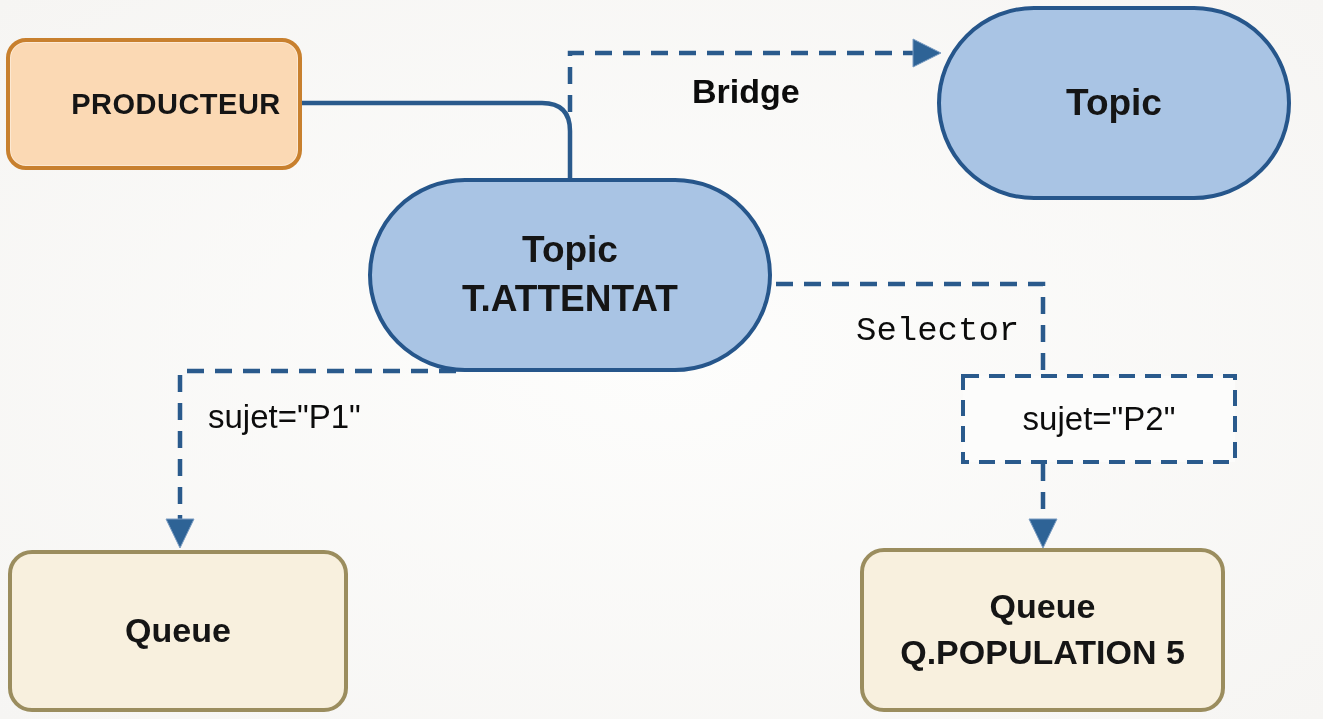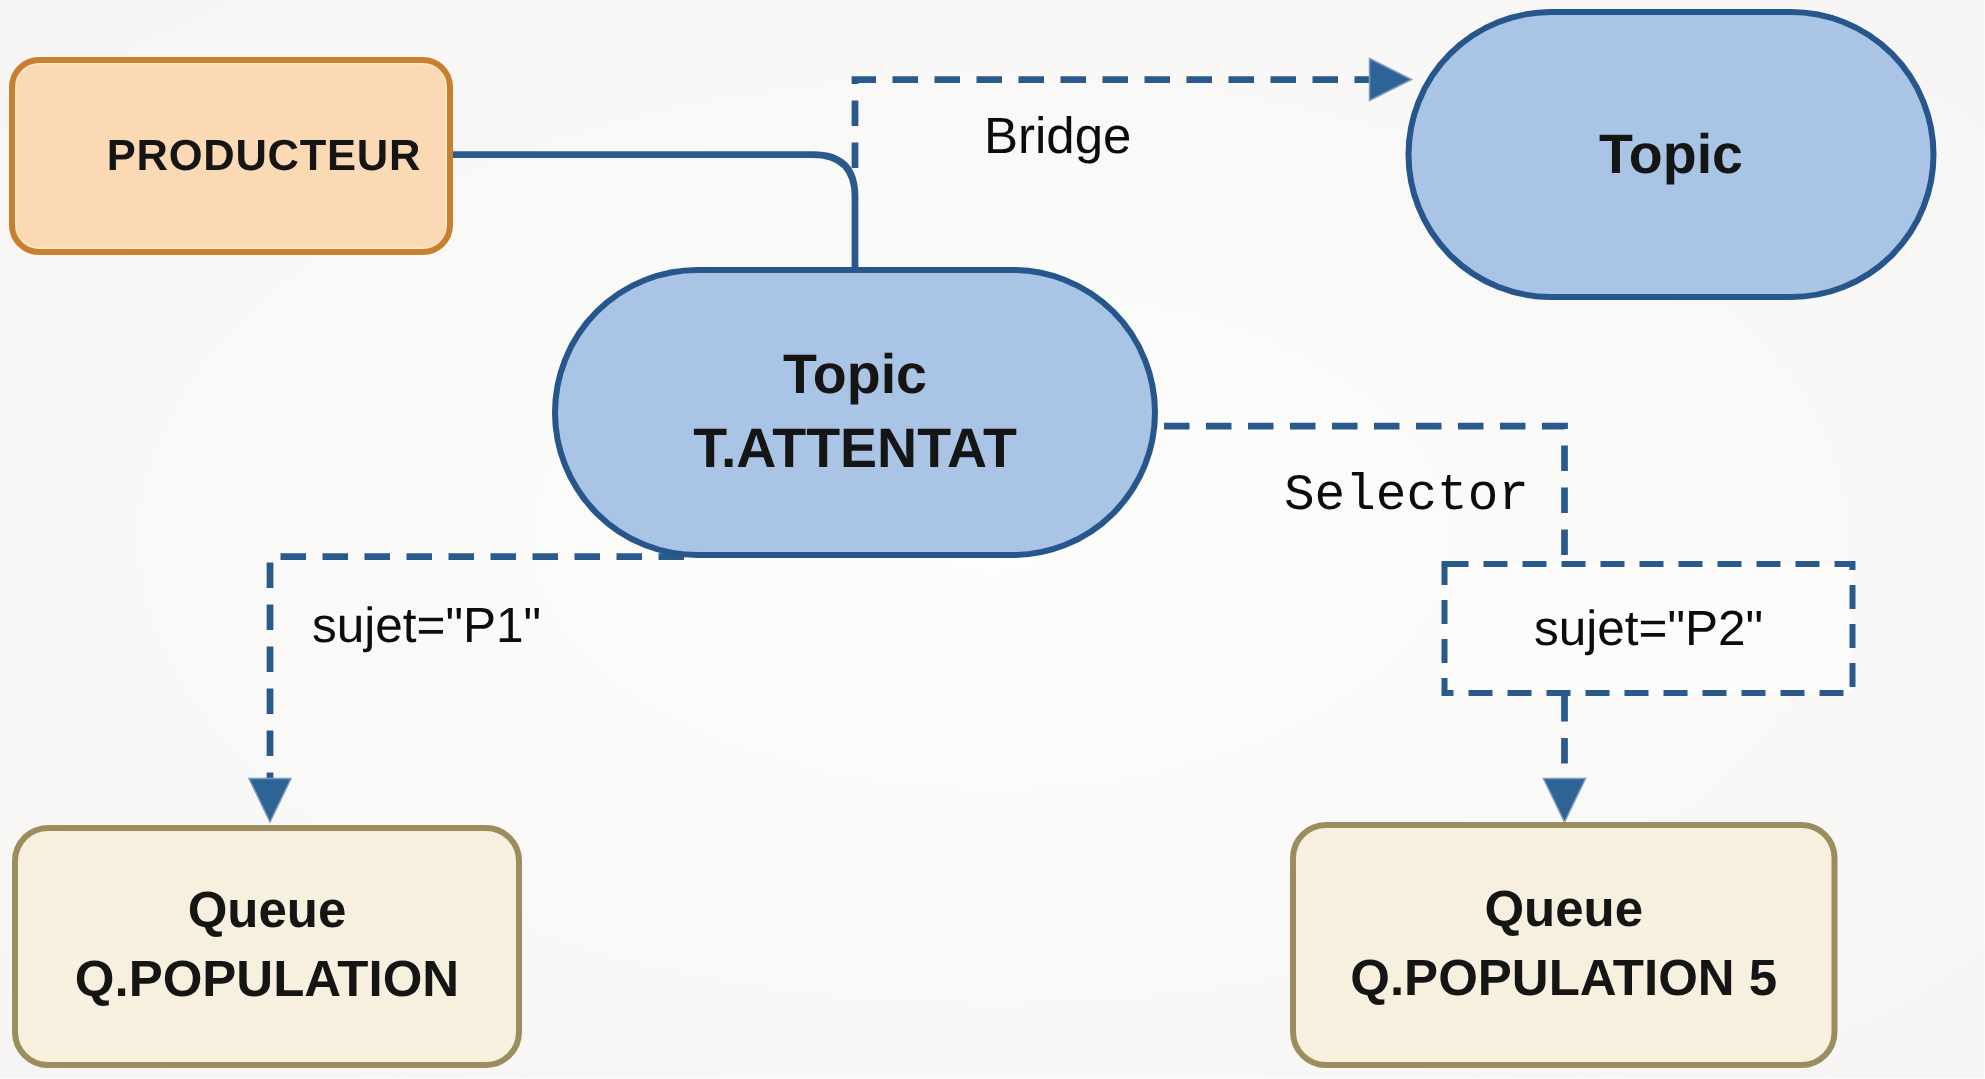--- a/index.html
+++ b/index.html
@@ -95,21 +95,21 @@
     left: 860px; top: 548px;
     width: 365px; height: 164px;
   }
   .edge-label {
     position: absolute;
     font-weight: normal;
     color: #0c0c0c;
     font-size: 34px;
     white-space: nowrap;
   }
-  #bridge-label  { left: 656px; top: 72px; }
+  #bridge-label  { left: 692px; top: 72px; font-weight: bold; }
   #selector-label{ left: 856px; top: 312px; font-family: Liberation Mono, monospace; }
   #p1-label     { left: 208px; top: 398px; font-size: 33px; }
   #p2-label {
     left: 963px; top: 376px;
     width: 272px; height: 86px;
     display: flex;
     align-items: center;
     justify-content: center;
     font-size: 33px;
   }
@@ -144,21 +144,20 @@
     <span>Topic</span>
     <span>T.ATTENTAT</span>
   </div>
 
   <div class="node topic-pill" id="topic-bridge">
     <span>Topic</span>
   </div>
 
   <div class="node queue-box" id="queue1">
     <span>Queue</span>
-    <span>Q.POPULATION</span>
   </div>
 
   <div class="node queue-box" id="queue2">
     <span>Queue</span>
     <span>Q.POPULATION 5</span>
   </div>
 
   <div class="edge-label" id="bridge-label">Bridge</div>
   <div class="edge-label" id="selector-label">Selector</div>
   <div class="edge-label" id="p1-label">sujet="P1"</div>

